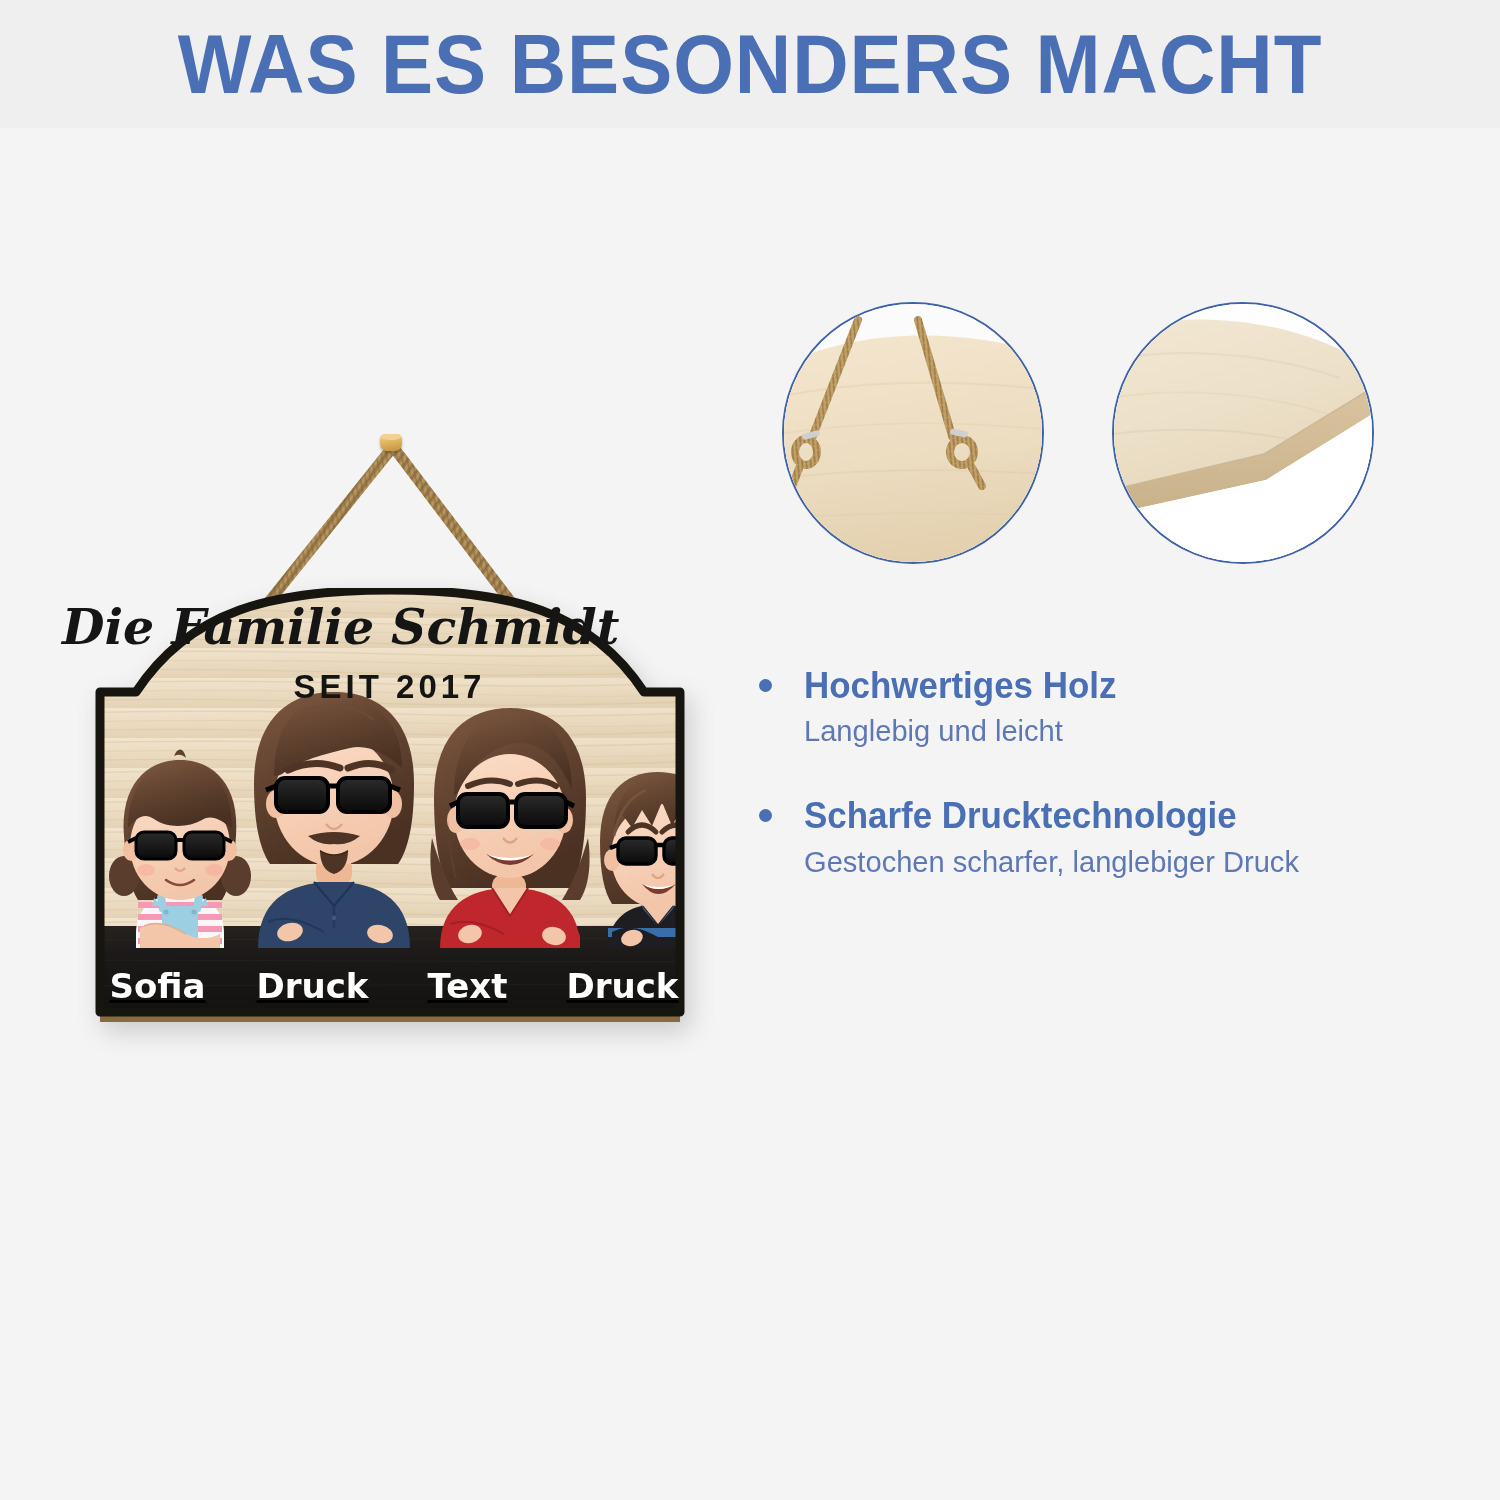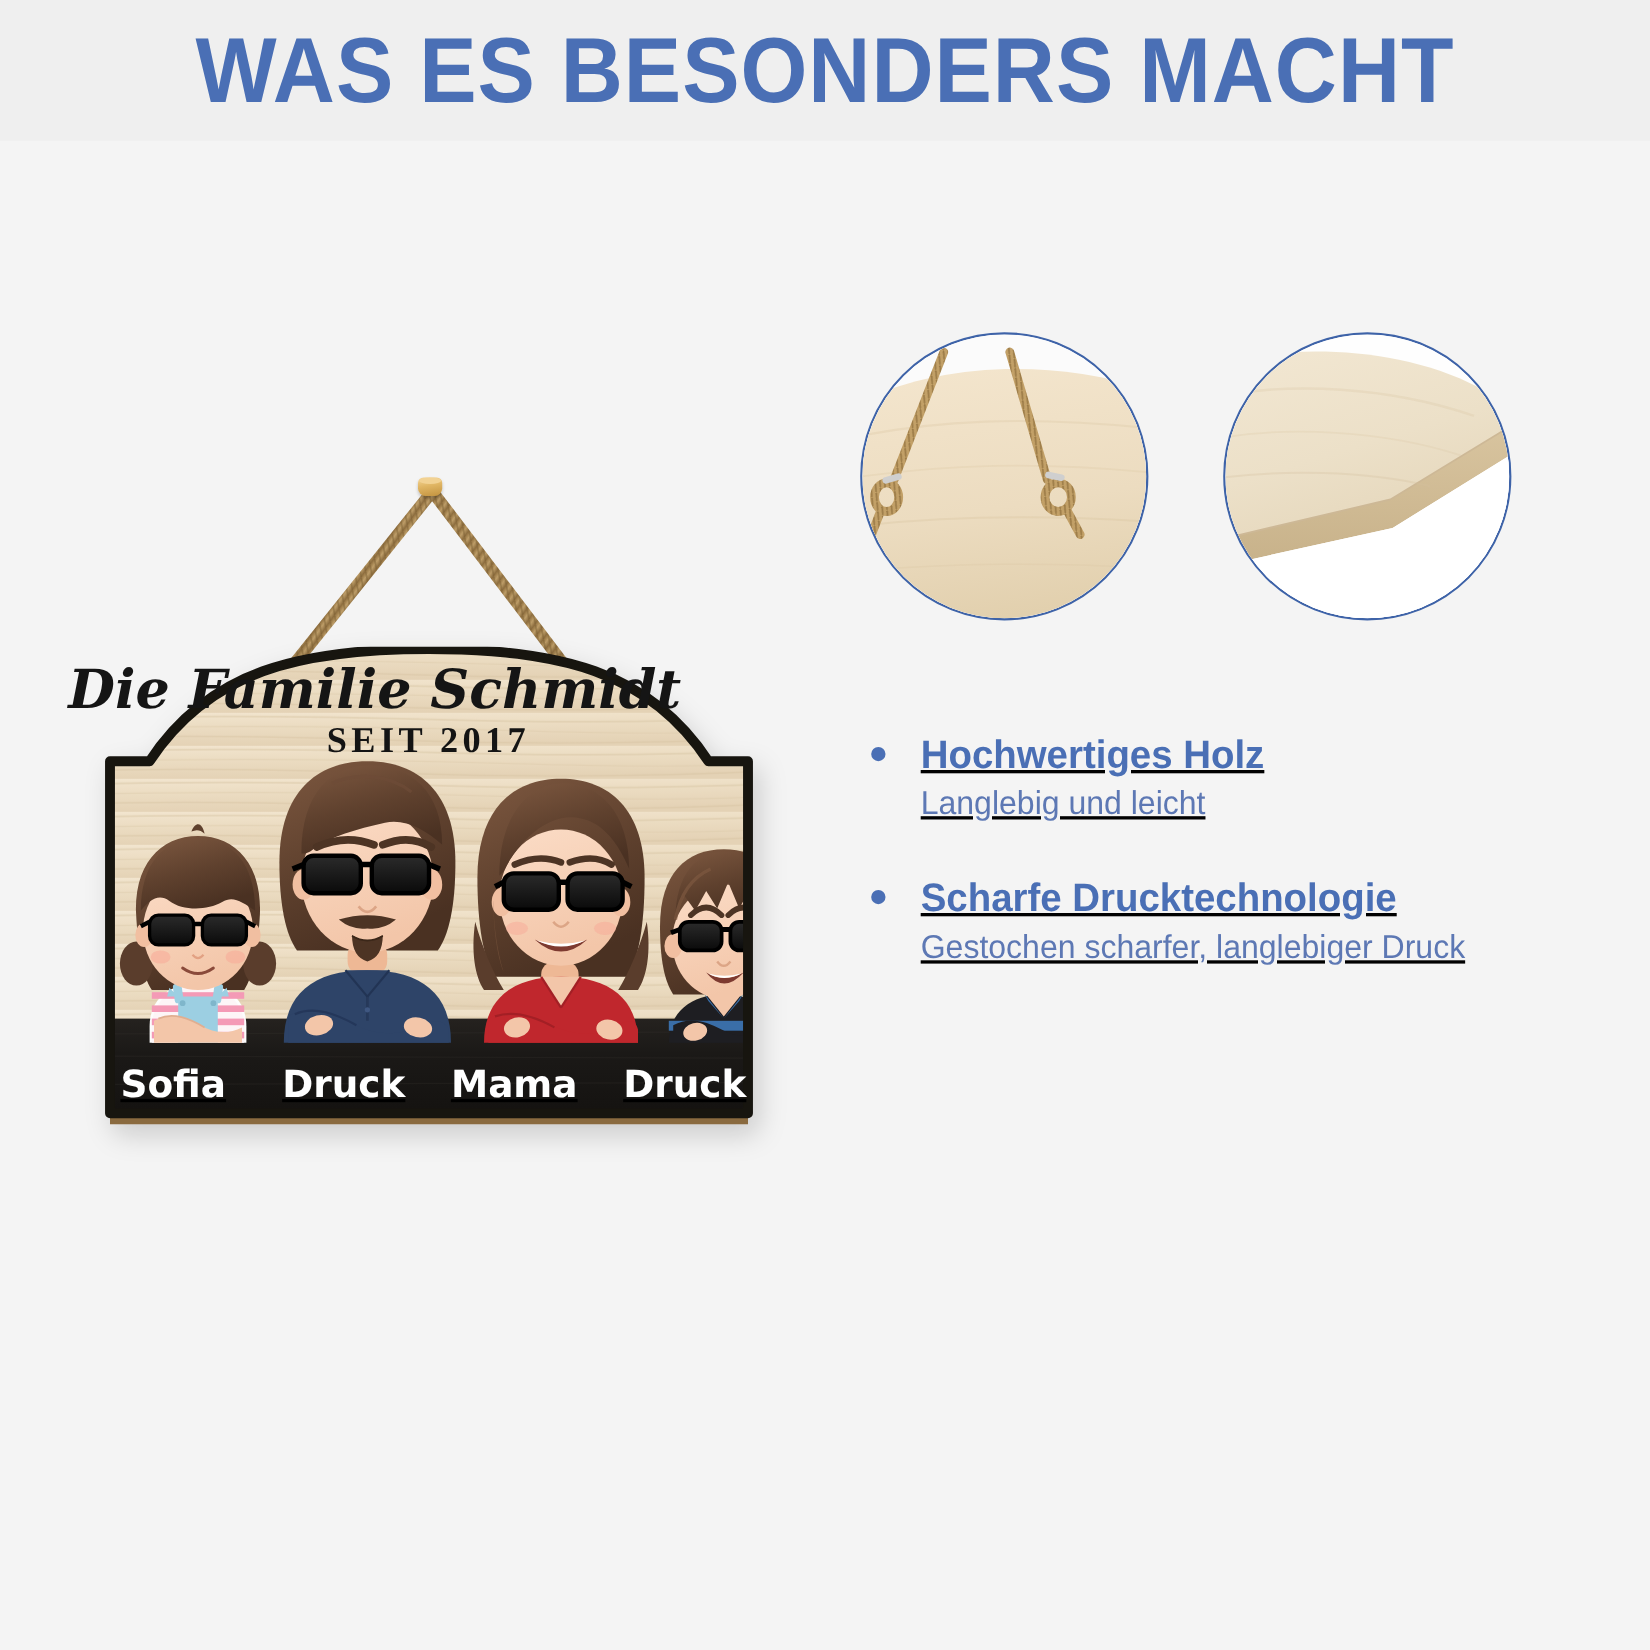--- a/index.html
+++ b/index.html
@@ -100,28 +100,27 @@
     width: 655px;
     font-family: "DejaVu Serif", serif;
     font-style: italic;
     font-weight: 700;
     font-size: 49px;
     color: #151515;
     white-space: nowrap;
   }
   .sign-since {
     position: absolute;
-    left: 0; top: 68px;
+    left: 0; top: 80px;
     width: 655px;
     text-align: center;
     font-size: 33px;
     font-weight: 700;
     letter-spacing: 4px;
     color: #141414;
-    font-family: Liberation Serif, serif;
   }
   .name-row {
     position: absolute;
     left: 18px;
     bottom: 22px;
     width: 620px;
     display: flex;
     justify-content: space-between;
     text-decoration: underline;
   }
@@ -142,24 +141,23 @@
     overflow: hidden;
     background: #fbfbfb;
   }
   #circle-rope { left: 782px; top: 302px; width: 258px; height: 258px; }
   #circle-edge { left: 1112px; top: 302px; width: 258px; height: 258px; }
   .circle-svg { display: block; width: 100%; height: 100%; }
 
   
   .features {
     position: absolute;
-    left: 782px;
+    left: 749px;
     top: 665px;
     width: 690px;
-    text-decoration: underline;
   }
   .feature {
     position: relative;
     padding-left: 55px;
     margin-bottom: 46px;
   }
   .feature:last-child { margin-bottom: 0; }
   .bullet {
     position: absolute;
     left: 10px;
@@ -474,21 +472,21 @@
                L618,424 L38,424 Z" fill="none" stroke="#17150f" stroke-width="9" stroke-linejoin="round"></path>
     </svg>
   </div>
 
   <div class="sign-text-layer">
     <div class="sign-title">Die Familie Schmidt</div>
     <div class="sign-since">SEIT 2017</div>
     <div class="name-row">
       <div class="name-cell">Sofia</div>
       <div class="name-cell">Druck</div>
-      <div class="name-cell">Mama</div>
+      <div class="name-cell">Text</div>
       <div class="name-cell">Druck</div>
     </div>
   </div>
 </div>
 
 <div class="detail-circle" id="circle-rope">
   <svg class="circle-svg" viewBox="0 0 258 258">
     <defs>
       <linearGradient id="boardGrad2" x1="0" y1="0" x2="0.2" y2="1">
         <stop offset="0%" stop-color="#f4e6ce"></stop>

